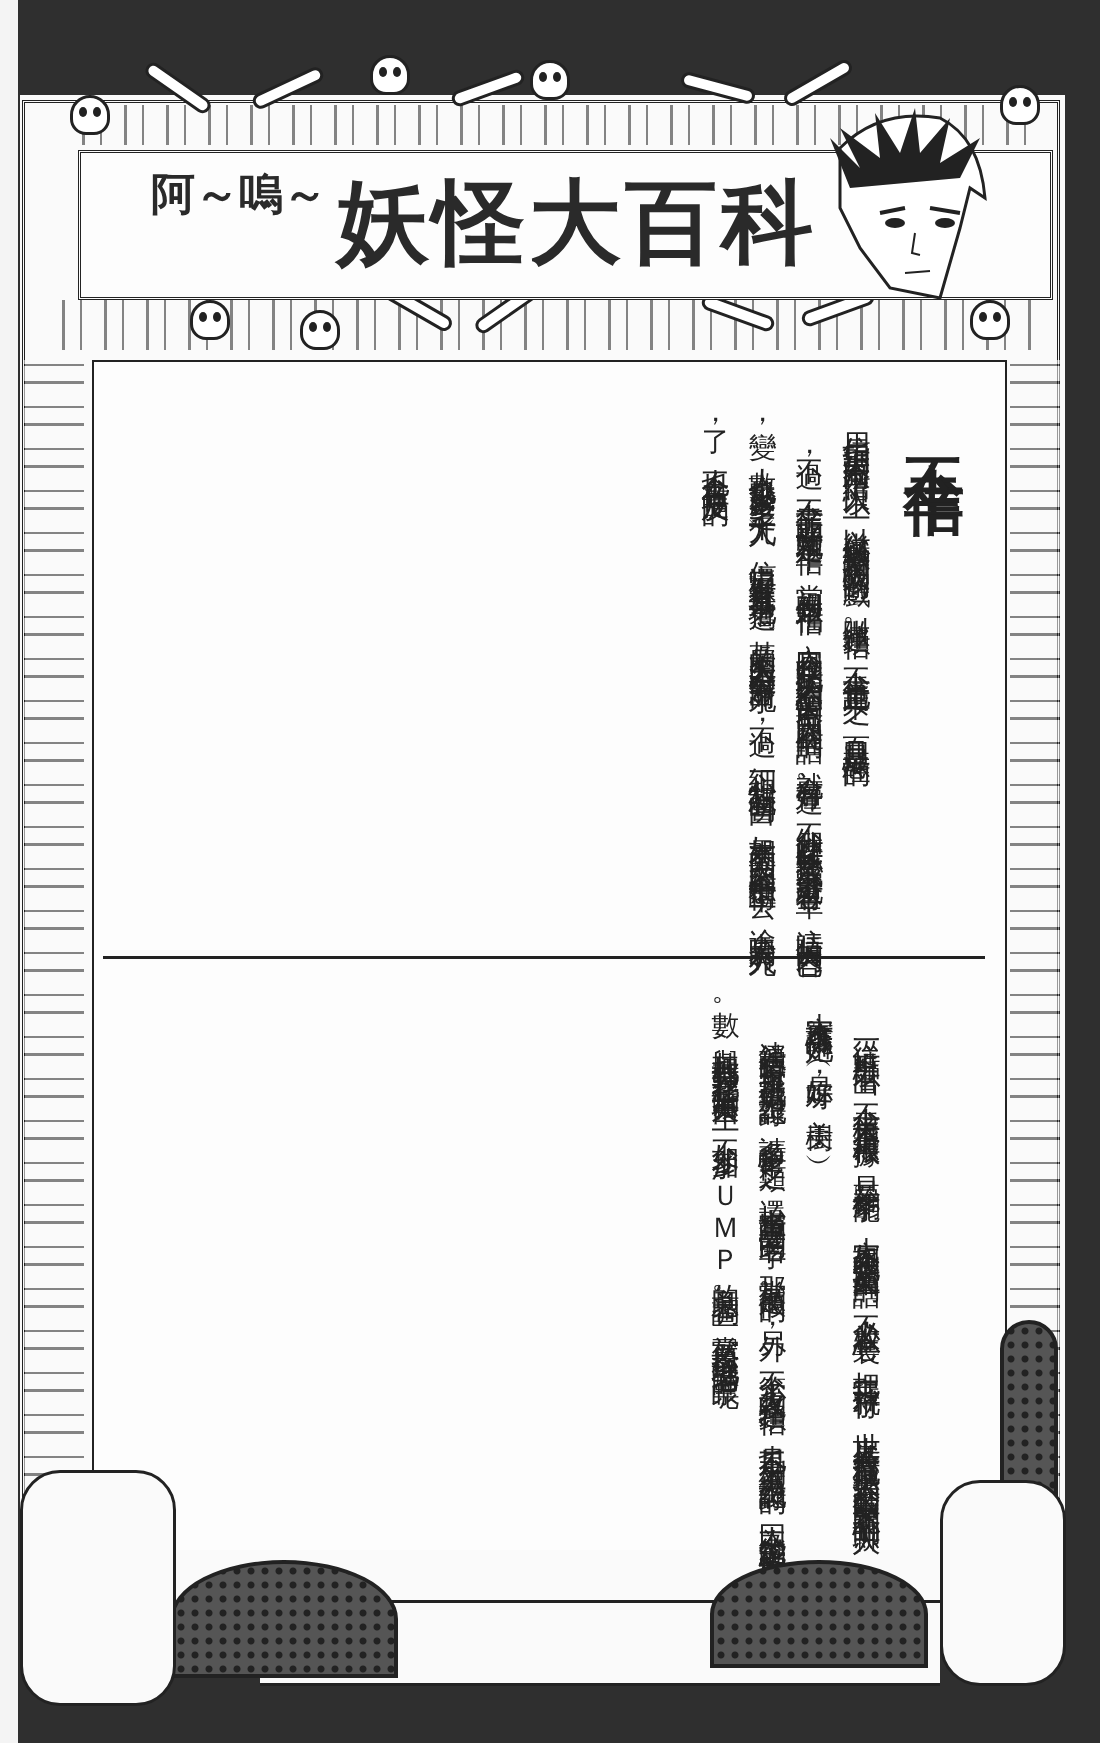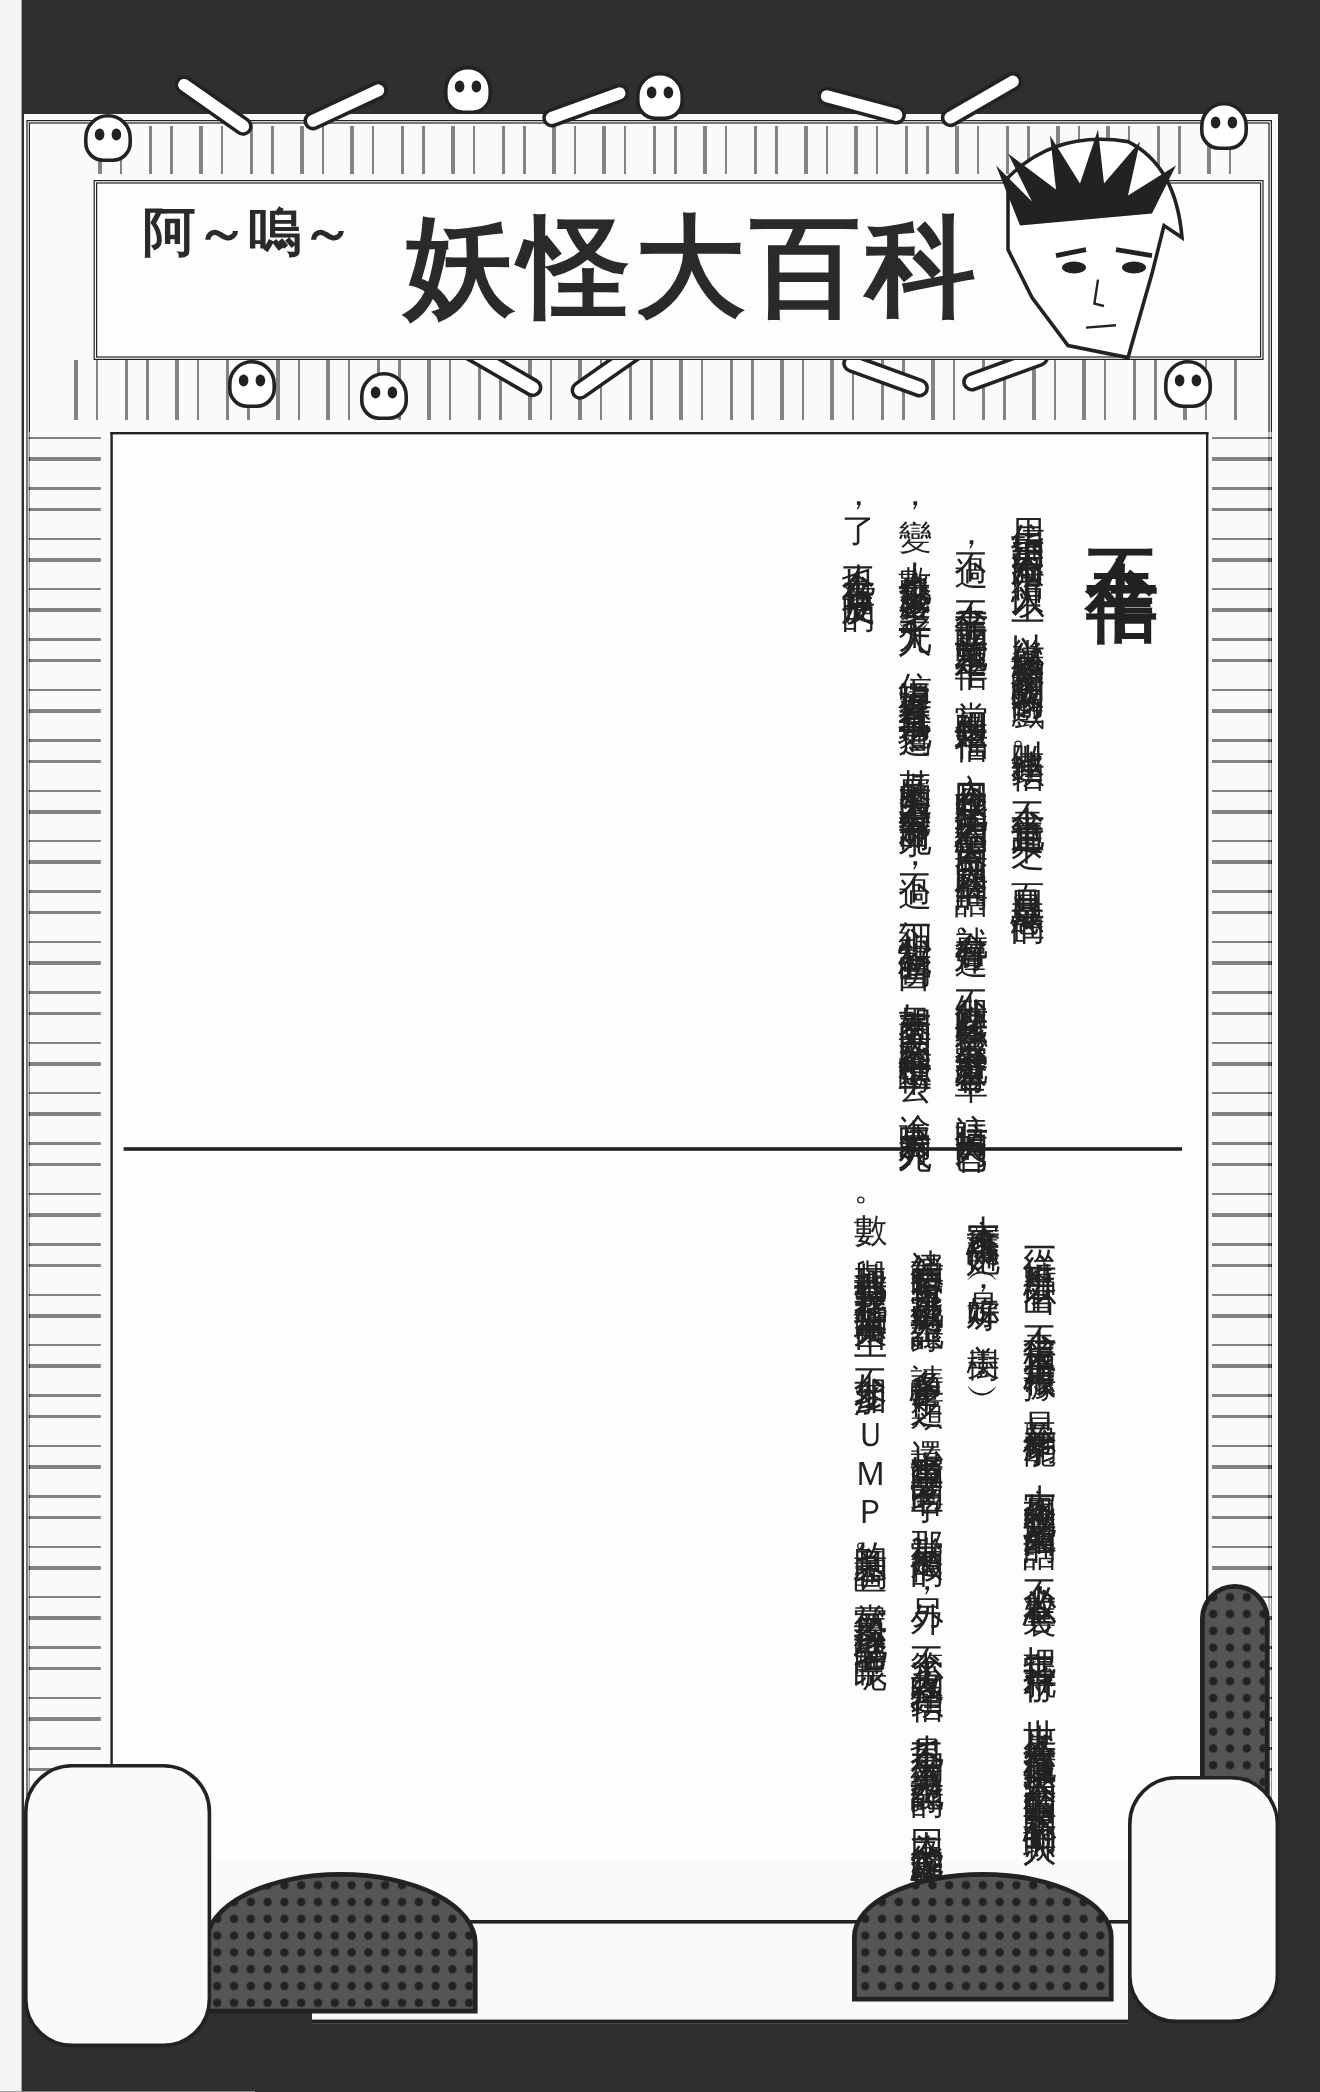--- a/index.html
+++ b/index.html
@@ -38,21 +38,21 @@
     position:absolute; height:10px; width:70px; background:#fff; border:3px solid #222; border-radius:8px;
   }
   
   .title-box {
     position:absolute; left:78px; top:150px; width:975px; height:150px;
     border:3px double #222; box-sizing:border-box; background:#fdfdfd;
   }
   .title-small {
     position:absolute; left:38px; top:14px; width:240px;
     font-family:"DejaVu Sans", sans-serif; font-weight:bold; color:#2a2a2a;
-    font-size:44px; line-height:54px; text-align:left;
+    font-size:44px; line-height:54px; text-align:center;
   }
   .title-big {
     position:absolute; left:256px; top:10px;
     font-family:"DejaVu Sans", sans-serif; font-weight:bold; color:#2a2a2a;
     font-size:92px; line-height:120px; letter-spacing:4px;
   }
   .portrait {
     position:absolute; right:60px; top:-45px; width:170px; height:200px;
   }
   

